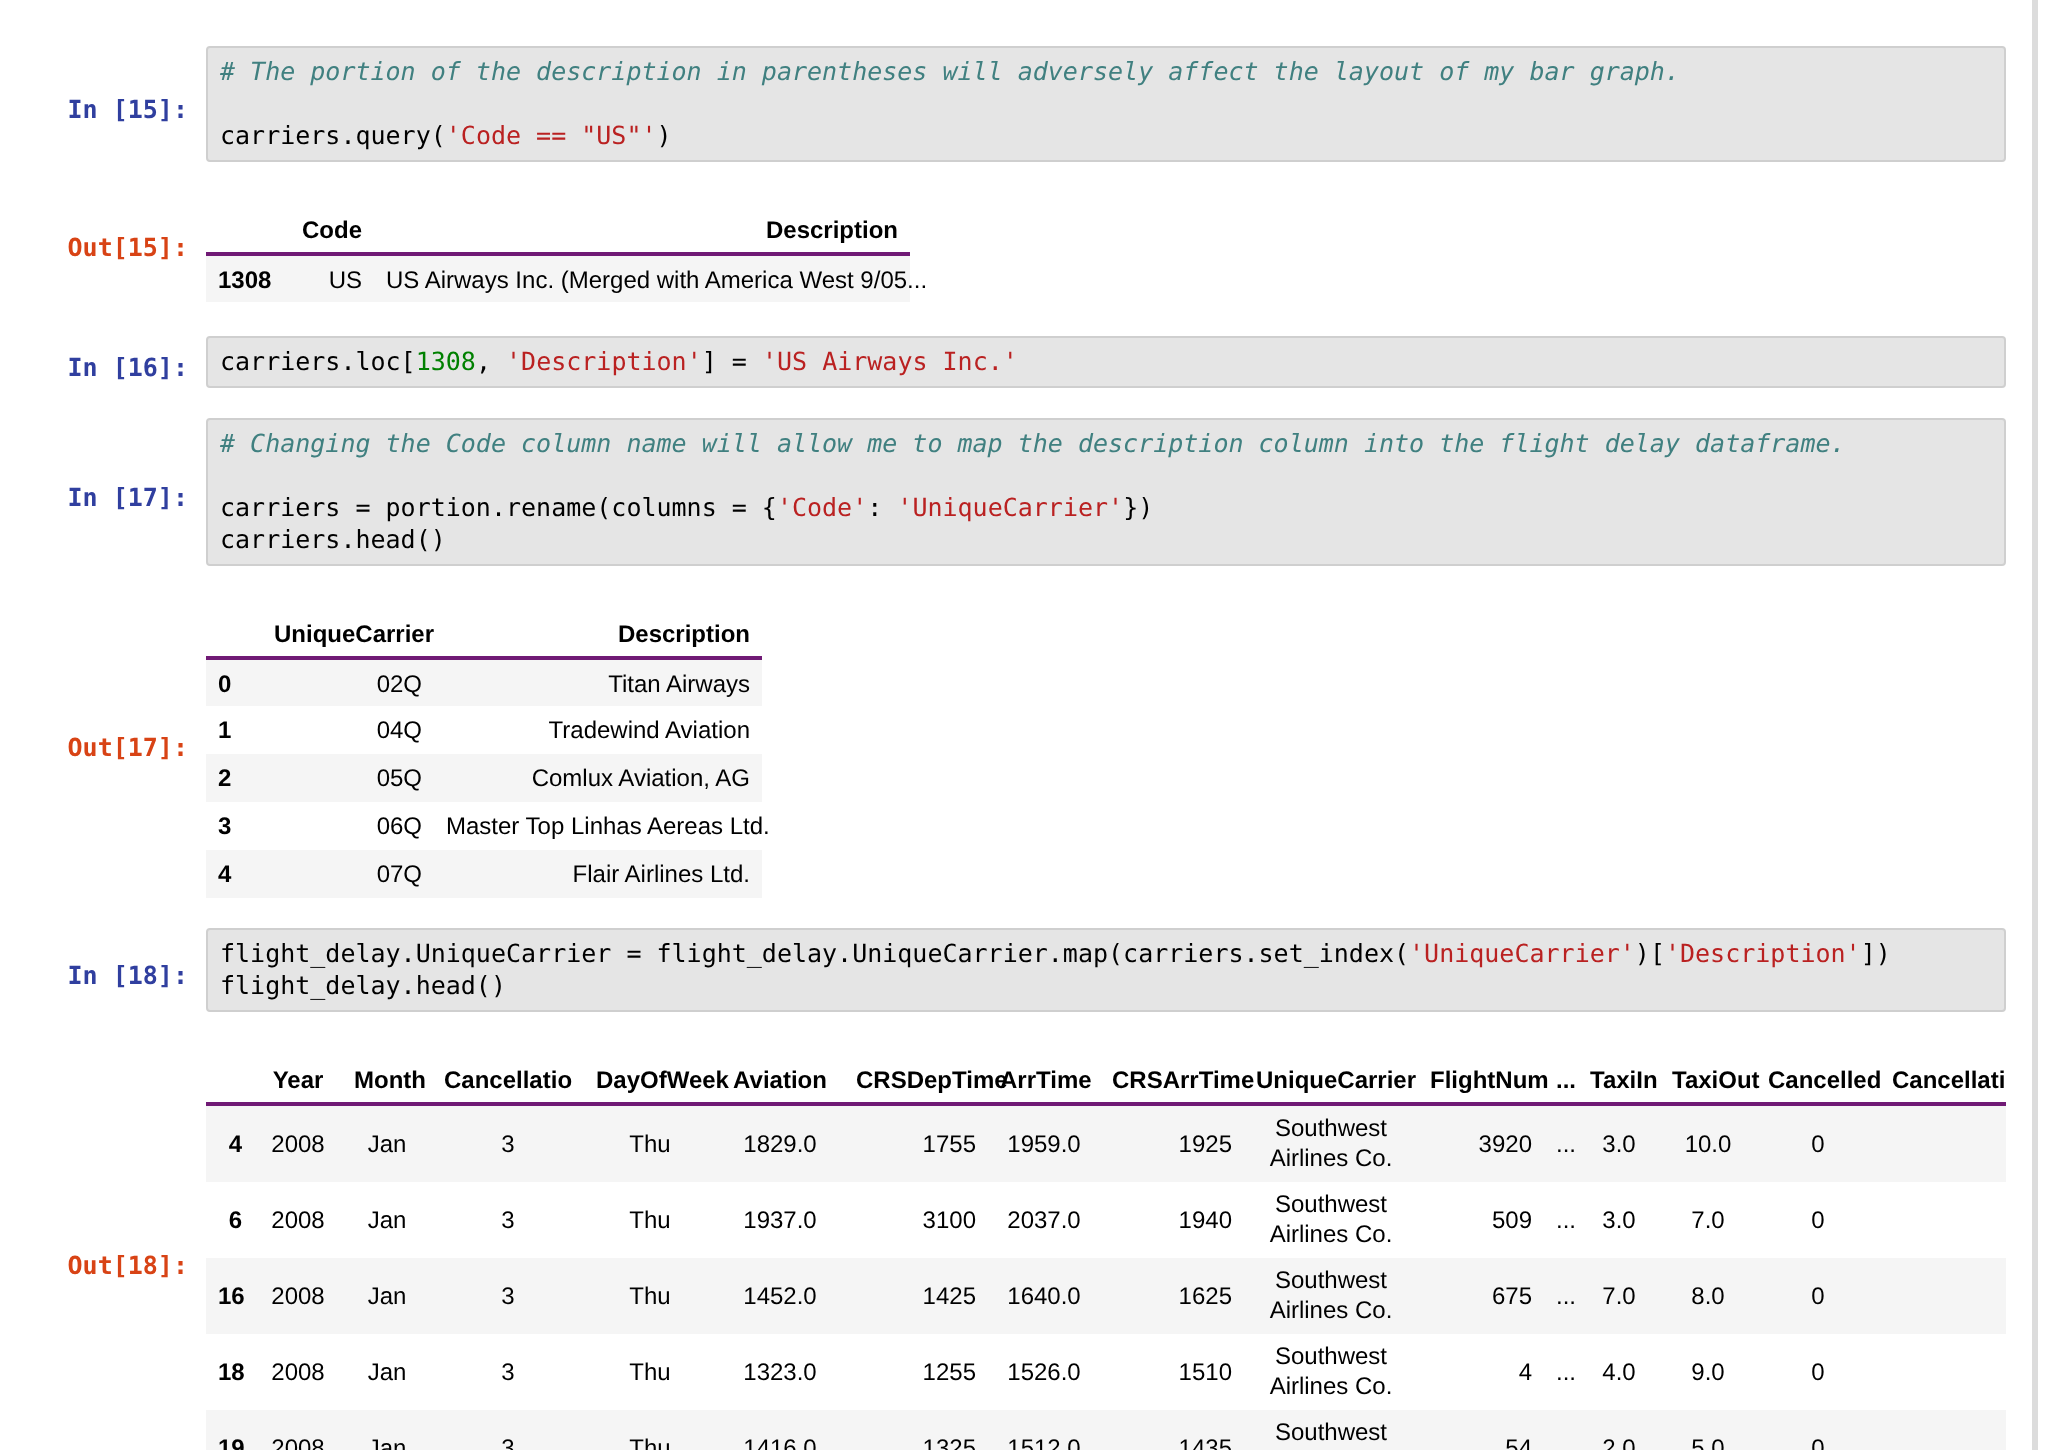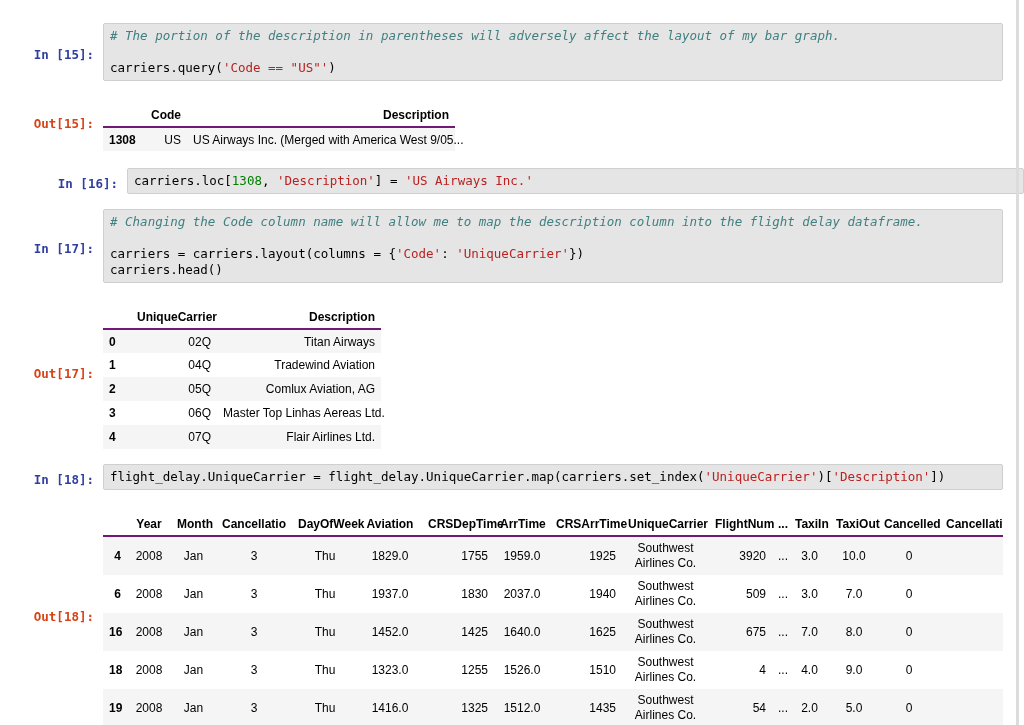--- a/index.html
+++ b/index.html
@@ -7,21 +7,21 @@
     width:1024px; height:725px; overflow:hidden; position:relative;
     background:#ffffff; color:#000;
     font-family:"Liberation Sans","DejaVu Sans",sans-serif;
   }
   #page { width:1024px; height:725px; position:relative; overflow:hidden; }
   #notebook { padding-top:8px; }
 
   .cell-row { display:flex; align-items:center;margin-top:15px; }
   #cell-0 { margin-bottom:6px; }
   #cell-1 { margin-bottom:17px; }
-  #cell-2 { margin-bottom:15px;padding-left:24px; }
+  #cell-2 { margin-bottom:15px; }
   #cell-3 { margin-bottom:6px; }
   #cell-4 { margin-bottom:10px; }
   #cell-5 { margin-bottom:4px; }
   #cell-6 { margin-bottom:0; }
 
   .prompt {
     width:103px; min-width:103px; box-sizing:border-box;
     text-align:right; padding-right:9px;
     font-family:"DejaVu Sans Mono","Liberation Mono",monospace;
     font-size:12.5px; line-height:16px; font-weight:bold;
@@ -152,21 +152,21 @@
             <div class="code-line"><span class="seg-plain">carriers.loc[</span><span class="seg-number">1308</span><span class="seg-plain">, </span><span class="seg-string">'Description'</span><span class="seg-plain">] = </span><span class="seg-string">'US Airways Inc.'</span></div>
           </div>
         </div>
       </div>
       <div class="cell-row" id="cell-3">
         <div class="prompt prompt-in">In [17]:</div>
         <div class="cell-content">
           <div class="input-area">
             <div class="code-line"><span class="seg-comment"># Changing the Code column name will allow me to map the description column into the flight delay dataframe.</span></div>
             <div class="code-line">&nbsp;</div>
-            <div class="code-line"><span class="seg-plain">carriers = carriers.layout(columns = {</span><span class="seg-string">'Code'</span><span class="seg-plain">: </span><span class="seg-string">'UniqueCarrier'</span><span class="seg-plain">})</span></div>
+            <div class="code-line"><span class="seg-plain">carriers = portion.rename(columns = {</span><span class="seg-string">'Code'</span><span class="seg-plain">: </span><span class="seg-string">'UniqueCarrier'</span><span class="seg-plain">})</span></div>
             <div class="code-line"><span class="seg-plain">carriers.head()</span></div>
           </div>
         </div>
       </div>
       <div class="cell-row" id="cell-4">
         <div class="prompt prompt-out">Out[17]:</div>
         <div class="cell-content">
           <div class="table-wrap">
             <table class="df-table tbl-out17">
               <colgroup>
@@ -210,20 +210,21 @@
               </tbody>
             </table>
           </div>
         </div>
       </div>
       <div class="cell-row" id="cell-5">
         <div class="prompt prompt-in">In [18]:</div>
         <div class="cell-content">
           <div class="input-area">
             <div class="code-line"><span class="seg-plain">flight_delay.UniqueCarrier = flight_delay.UniqueCarrier.map(carriers.set_index(</span><span class="seg-string">'UniqueCarrier'</span><span class="seg-plain">)[</span><span class="seg-string">'Description'</span><span class="seg-plain">])</span></div>
+            <div class="code-line"><span class="seg-plain">flight_delay.head()</span></div>
           </div>
         </div>
       </div>
       <div class="cell-row" id="cell-6">
         <div class="prompt prompt-out">Out[18]:</div>
         <div class="cell-content">
           <div class="table-wrap">
             <table class="df-table tbl-out18">
               <colgroup>
                 <col>
@@ -282,21 +283,21 @@
                   <td>0</td>
                   <td></td>
                 </tr>
                 <tr>
                   <th class="row-index">6</th>
                   <td>2008</td>
                   <td>Jan</td>
                   <td>3</td>
                   <td>Thu</td>
                   <td>1937.0</td>
-                  <td>1830</td>
+                  <td>3100</td>
                   <td>2037.0</td>
                   <td>1940</td>
                   <td>Southwest Airlines Co.</td>
                   <td>509</td>
                   <td>...</td>
                   <td>3.0</td>
                   <td>7.0</td>
                   <td>0</td>
                   <td></td>
                 </tr>

